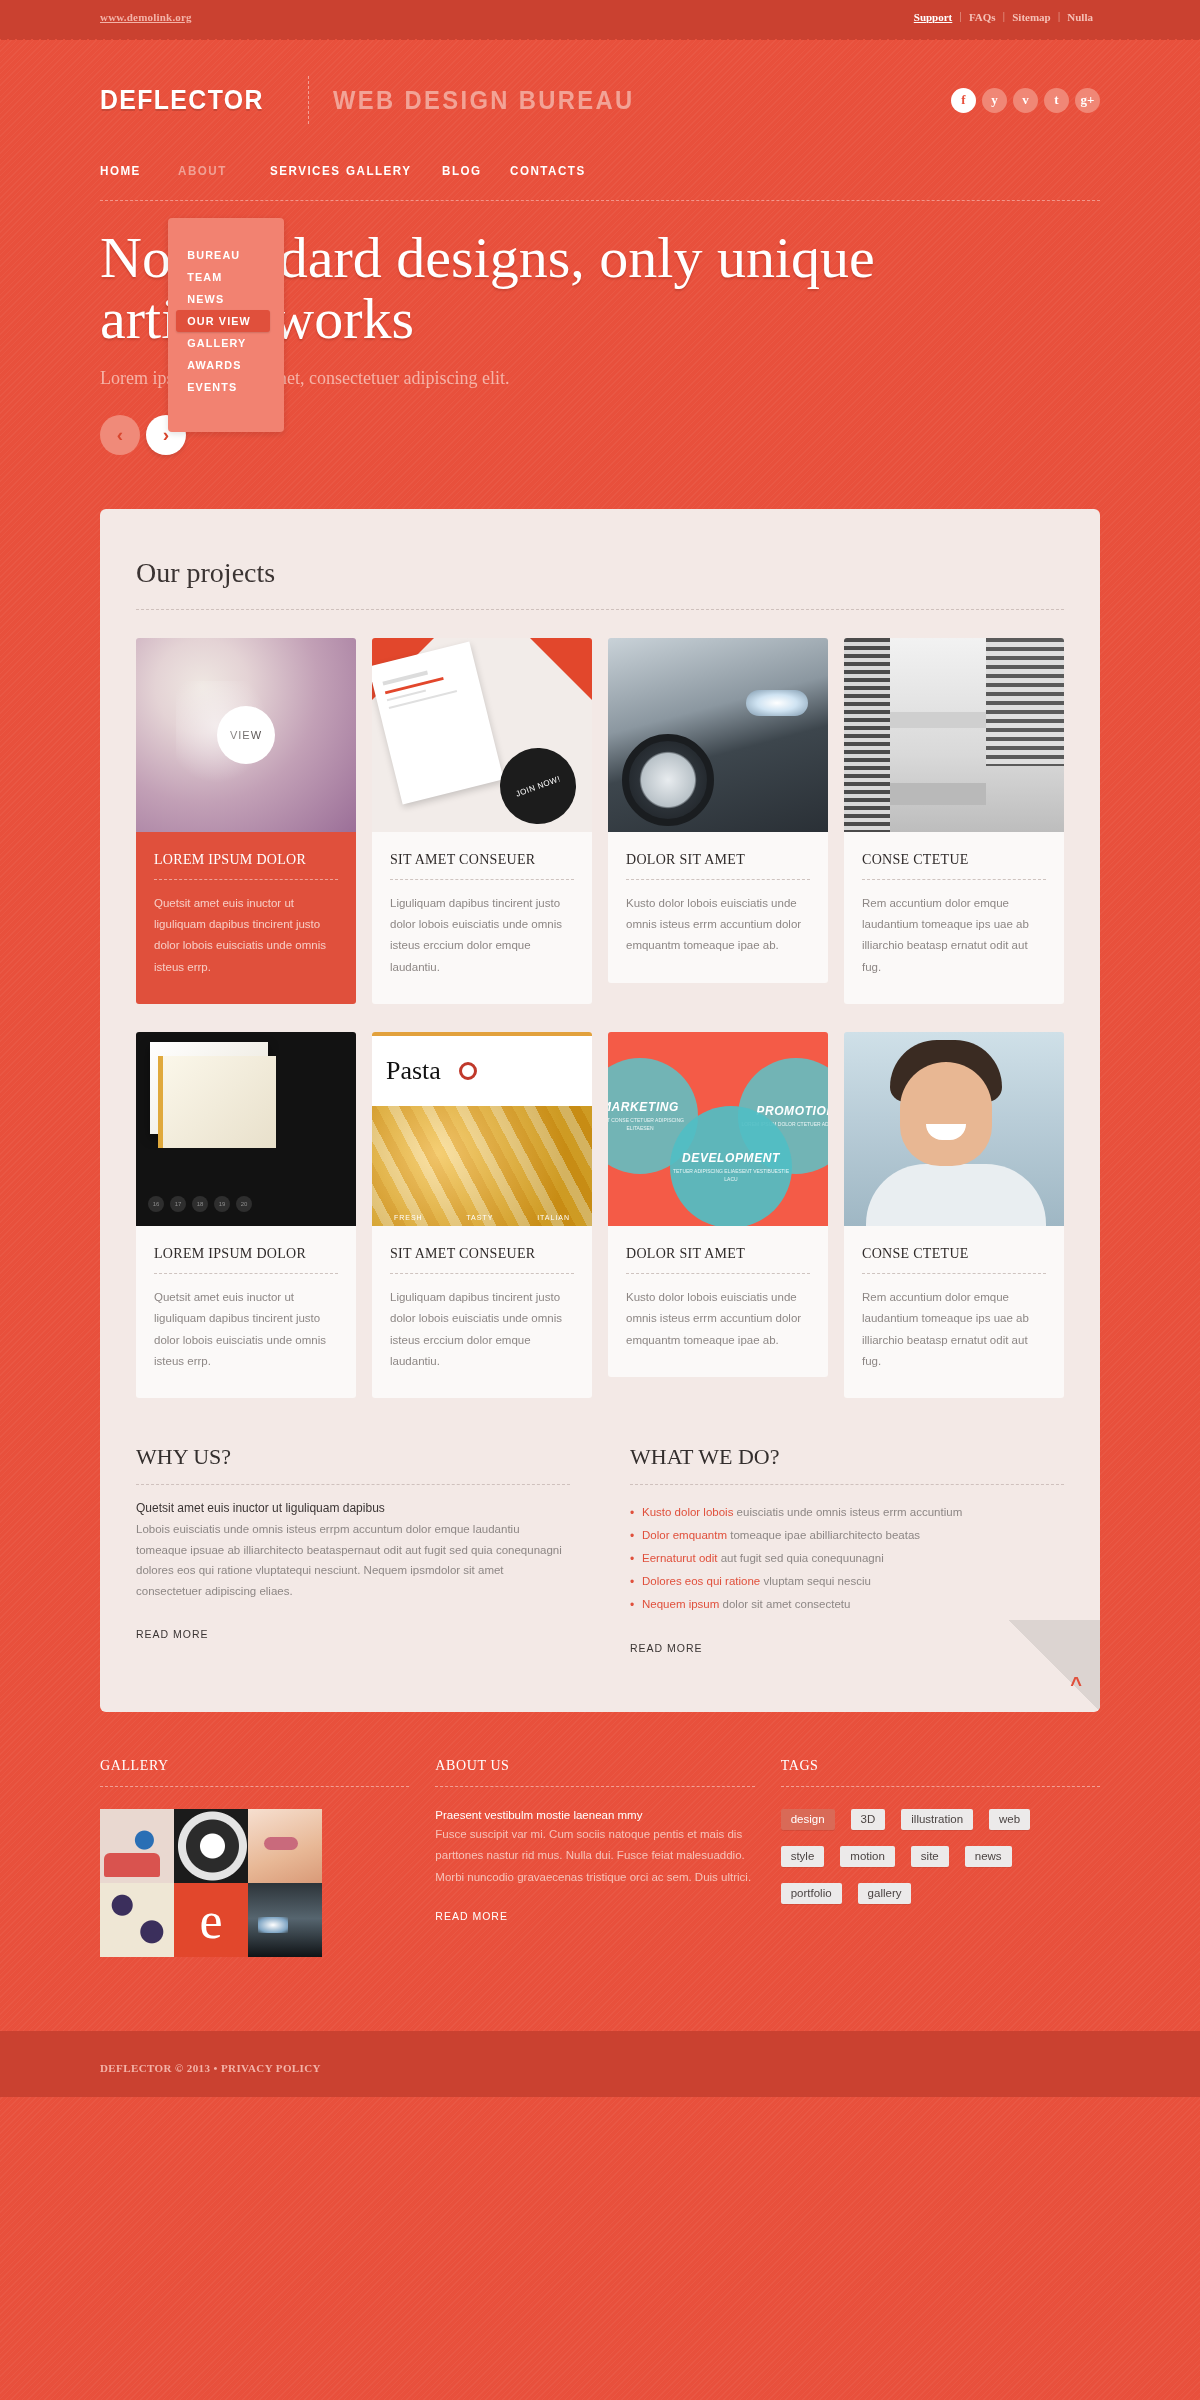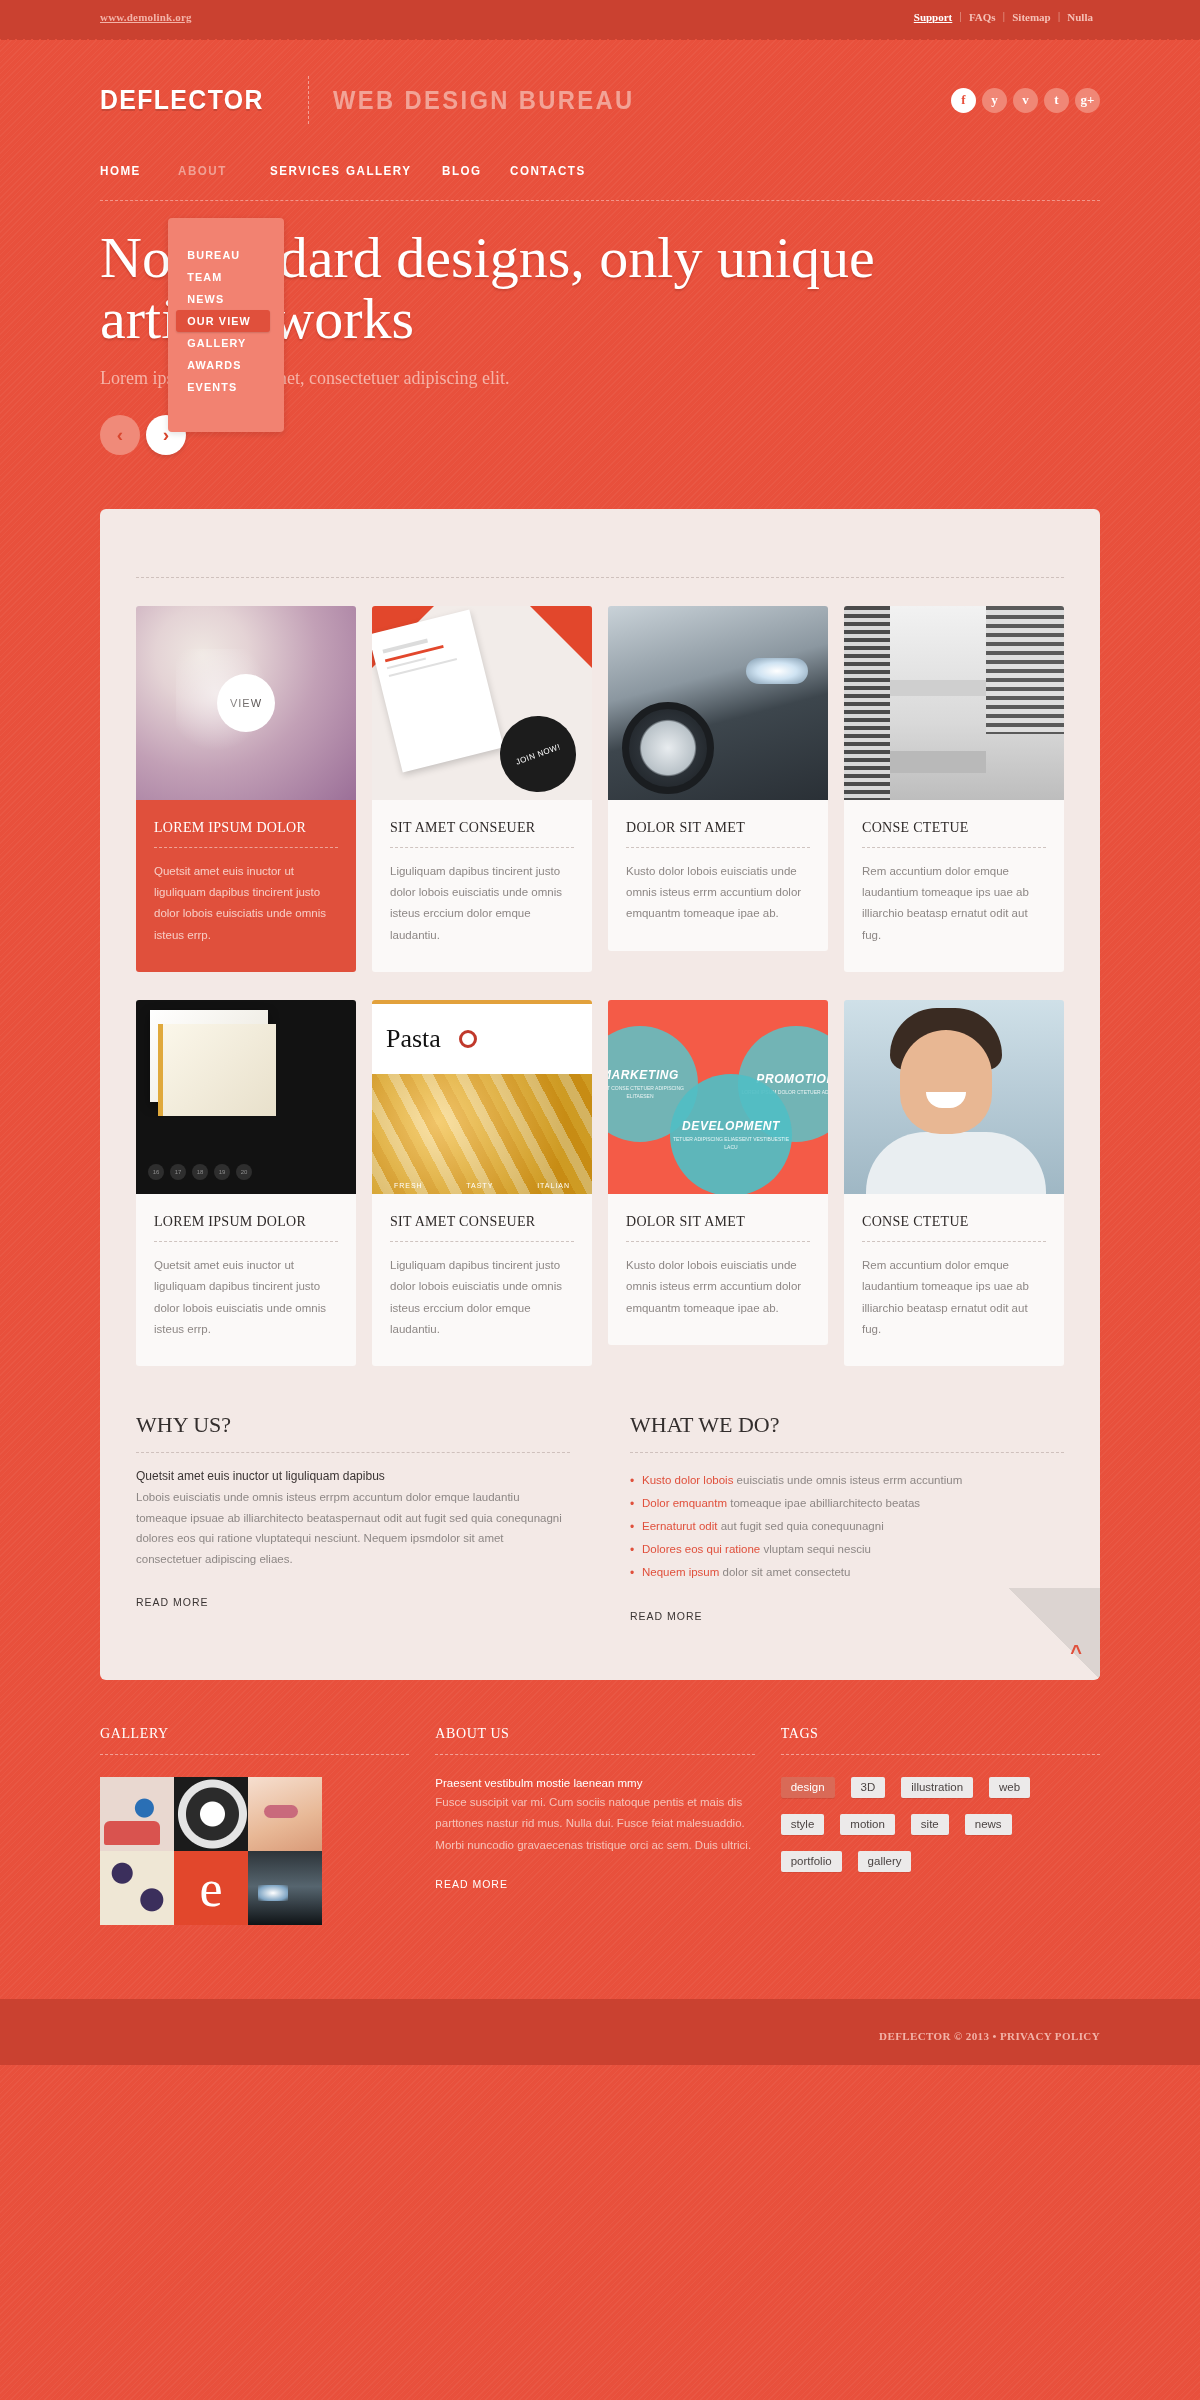--- a/index.html
+++ b/index.html
@@ -386,21 +386,21 @@
   
   #zig2 {
     margin-top: 74px; height: 8px; width: 1200px;
     background:
       linear-gradient(-45deg, #e8503c 4px, transparent 0) 0 4px,
       linear-gradient(45deg, #e8503c 4px, transparent 0) 0 4px;
     background-color: #ca4130;
     background-size: 9px 9px; background-repeat: repeat-x;
   }
   #copybar { background: #ca4130; height: 58px; }
-  #copybar .inner { display:flex; align-items:center; height: 58px; justify-content: flex-end; }
+  #copybar .inner { display:flex; align-items:center; height: 58px; }
   .copy {
     font-family:"Liberation Serif",serif; font-size: 11px; letter-spacing:.4px;
     color: #f3b3a8; font-weight: bold;
   }
 </style>
 </head>
 <body class="tex">
 
 <div id="topbar">
   <div class="inner">
@@ -476,20 +476,21 @@
     <div class="hero-sub">Lorem ipsum dolor sit amet, consectetuer adipiscing elit.</div>
     <div class="slider-ctrls">
       <div class="sctrl prev">‹</div>
       <div class="sctrl next">›</div>
     </div>
   </div>
 </div>
 
 <div id="panel">
 
+  <h2 class="sec-title">Our projects</h2>
   <div class="sec-rule"></div>
 
   <div class="pgrid">
 
     <div class="pcard hl">
       <div class="pthumb t-face">
         <div class="viewbtn">VIEW</div>
       </div>
       <div class="pbody">
         <h3 class="ptitle">LOREM IPSUM DOLOR</h3>

